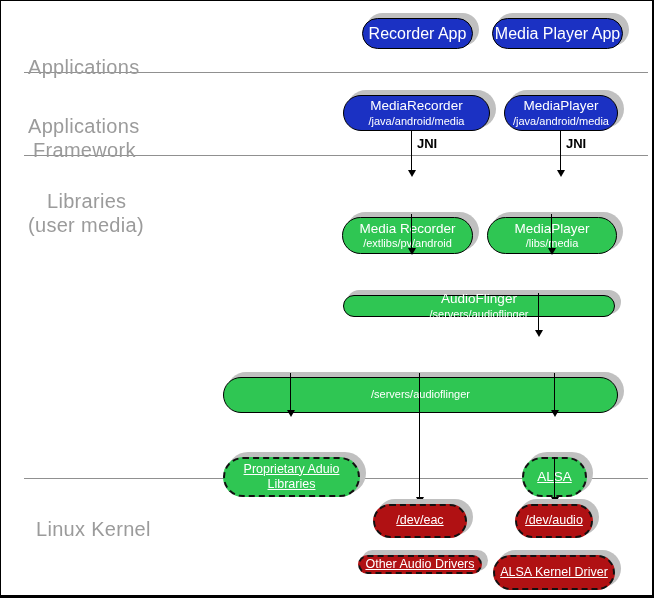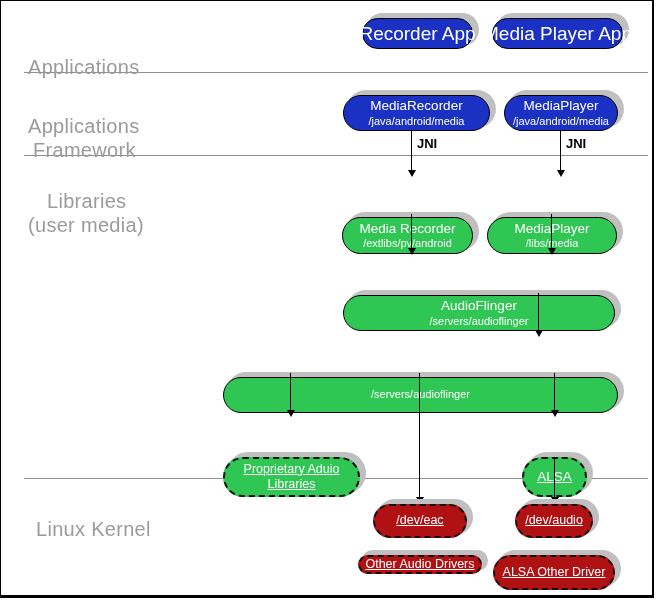--- a/index.html
+++ b/index.html
@@ -39,21 +39,21 @@
     color: #fff; text-align: center;
     box-sizing: border-box;
     line-height: 1.22;
     white-space: nowrap;
   }
   .pill.blue  { background: var(--app_blue, #1b31c3); }
   .pill.green { background: var(--lib_green, #2fc653); margin-top: 40px; }
   .pill.red   { background: var(--kernel_red, #b01113); }
   .pill.dashed { border: 2px dashed #111; text-decoration: underline; }
   .t1 { font-size: 13.5px; }
-  .single .t1 { font-size: 19px; }
+  .single .t1 { font-size: 16px; }
   .t2 { font-size: 11px; }
   .t2.same { font-size: 12.5px; }
   .small .t1 { font-size: 12.5px; }
   .arrow {
     position: absolute; width: 9px;
     display: flex; flex-direction: column; align-items: center;
   }
   .shaft { width: 1px; flex: 1; background: #000; display: block; }
   .head {
     width: 0; height: 0; display: block;
@@ -120,21 +120,21 @@
 
 <div class="arrow" style="left:407px;top:214px;height:41px">
     <i class="shaft"></i>
     <i class="head"></i>
   </div>
 <div class="arrow" style="left:547px;top:214px;height:41px">
     <i class="shaft"></i>
     <i class="head"></i>
   </div>
 
-<div class="pill green" style="left:343px;top:255px;width:272px;height:36px">
+<div class="pill green" style="left:343px;top:255px;width:272px;height:22px">
   <div class="t1">AudioFlinger</div>
   <div class="t2">/servers/audioflinger</div>
 </div>
 
 <div class="arrow" style="left:534px;top:293px;height:44px">
     <i class="shaft"></i>
     <i class="head"></i>
   </div>
 
 <div class="pill green" style="left:223px;top:337px;width:395px;height:36px">
@@ -170,14 +170,14 @@
 <div class="pill red dashed small single" style="left:373px;top:504px;width:94px;height:34px">
   <div class="t1">/dev/eac</div>
 </div>
 <div class="pill red dashed small single" style="left:515px;top:504px;width:78px;height:34px">
   <div class="t1">/dev/audio</div>
 </div>
 <div class="pill red dashed small single" style="left:358px;top:555px;width:124px;height:19px">
   <div class="t1">Other Audio Drivers</div>
 </div>
 <div class="pill red dashed small single" style="left:493px;top:555px;width:122px;height:35px">
-  <div class="t1">ALSA Other Driver</div>
+  <div class="t1">ALSA Kernel Driver</div>
 </div>
 
 </body></html>

